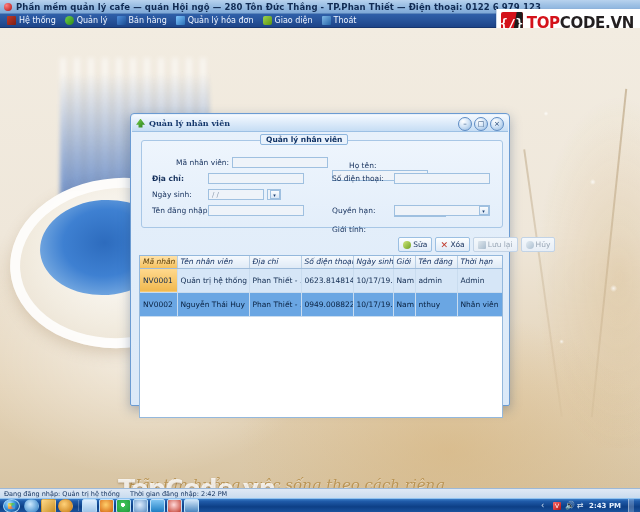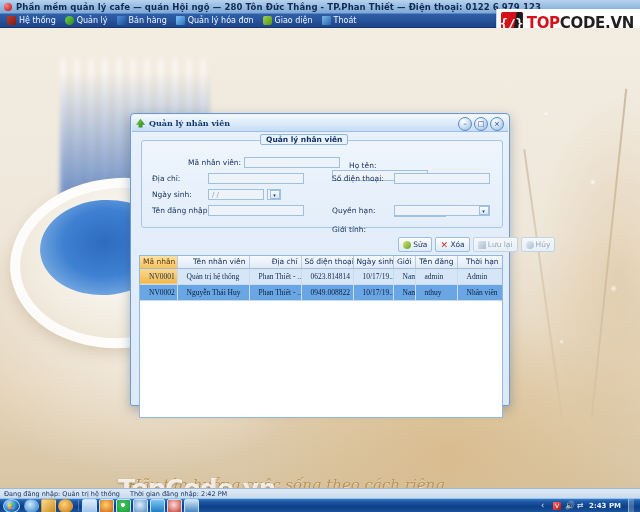--- a/index.html
+++ b/index.html
@@ -254,32 +254,32 @@
   .grid {
     position: absolute; left: 7px; top: 122px; width: 364px; height: 163px;
     border: 1px solid #94b8dc; background: #ffffff; overflow: hidden;
     box-sizing: border-box;
   }
   table.dg { border-collapse: collapse; width: 100%; table-layout: fixed; }
   table.dg th {
     font-size: 7.5px; font-weight: normal; color: #143162;
     background: linear-gradient(to bottom,#f5f9fd,#dfeaf6);
     border-right: 1px solid #b8cee4; border-bottom: 1px solid #9fbcdb;
-    height: 12px; padding: 0 3px; text-align: right; white-space: nowrap;
-    overflow: hidden; box-sizing: border-box;
+    height: 12px; padding: 0 3px; text-align: left; white-space: nowrap;
+    overflow: hidden; box-sizing: border-box; font-style: italic;
   }
   table.dg th.sel {
     background: linear-gradient(to bottom,#ffe2a8,#f5c260);
     color:#5a3c06;
   }
   table.dg td {
     font-size: 7.5px; color: #102a4f;
     border-right: 1px solid #c9dcef; border-bottom: 1px solid #c9dcef;
-    height: 16px; padding: 0 9px; white-space: nowrap;
-    overflow: hidden; text-overflow: clip; box-sizing: border-box; font-family: Liberation Serif, serif;
+    height: 24px; padding: 0 3px; white-space: nowrap;
+    overflow: hidden; text-overflow: clip; box-sizing: border-box;
   }
   tr.row-a td { background: #d6e6f7; }
   tr.row-b td { background: #6aa6e3; color:#08203f;margin-left:13px; }
   td.cell-sel {
     background: linear-gradient(to bottom,#ffd98e,#f0b84f) !important;
     color: #f0b84f;
   }
 
   
   .statusbar {
@@ -405,26 +405,26 @@
         <div class="cw-btn">□</div>
         <div class="cw-btn">×</div>
       </div>
     </div>
 
     <div class="cw-body">
 
       <div class="groupbox">
         <div class="gb-legend">Quản lý nhân viên</div>
 
-        <div class="frow" style="left:22px; top:16px;padding-left:24px;">
+        <div class="frow" style="left:10px; top:16px;padding-left:24px;">
           <span class="flabel" style="width:56px;">Mã nhân viên:</span>
           <span class="finput" style="width:96px;"></span>
         </div>
         <div class="frow" style="left:10px; top:32px;">
-          <span class="flabel" style="width:56px;">Địa chỉ:</span>
+          <span class="flabel" style="width:56px;font-weight:bold;">Địa chỉ:</span>
           <span class="finput" style="width:96px;"></span>
         </div>
         <div class="frow" style="left:10px; top:48px;">
           <span class="flabel" style="width:56px;">Ngày sinh:</span>
           <span class="fdate" style="width:56px;">
             <span>  /    /</span>
           </span>
           <span class="fcombo" style="width:14px; margin-left:3px;">
             <span class="arrow">▾</span>
           </span>

